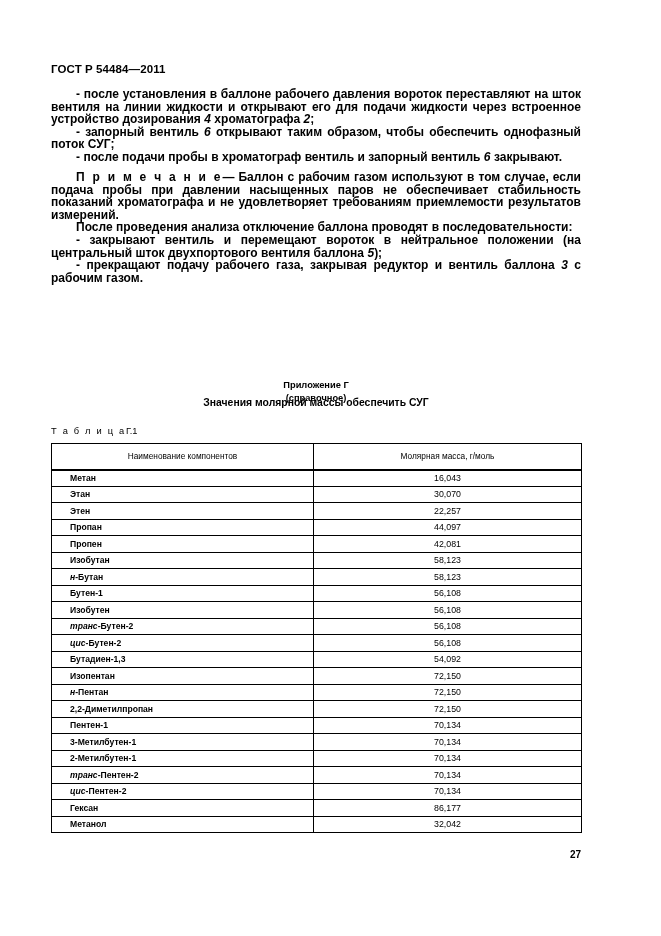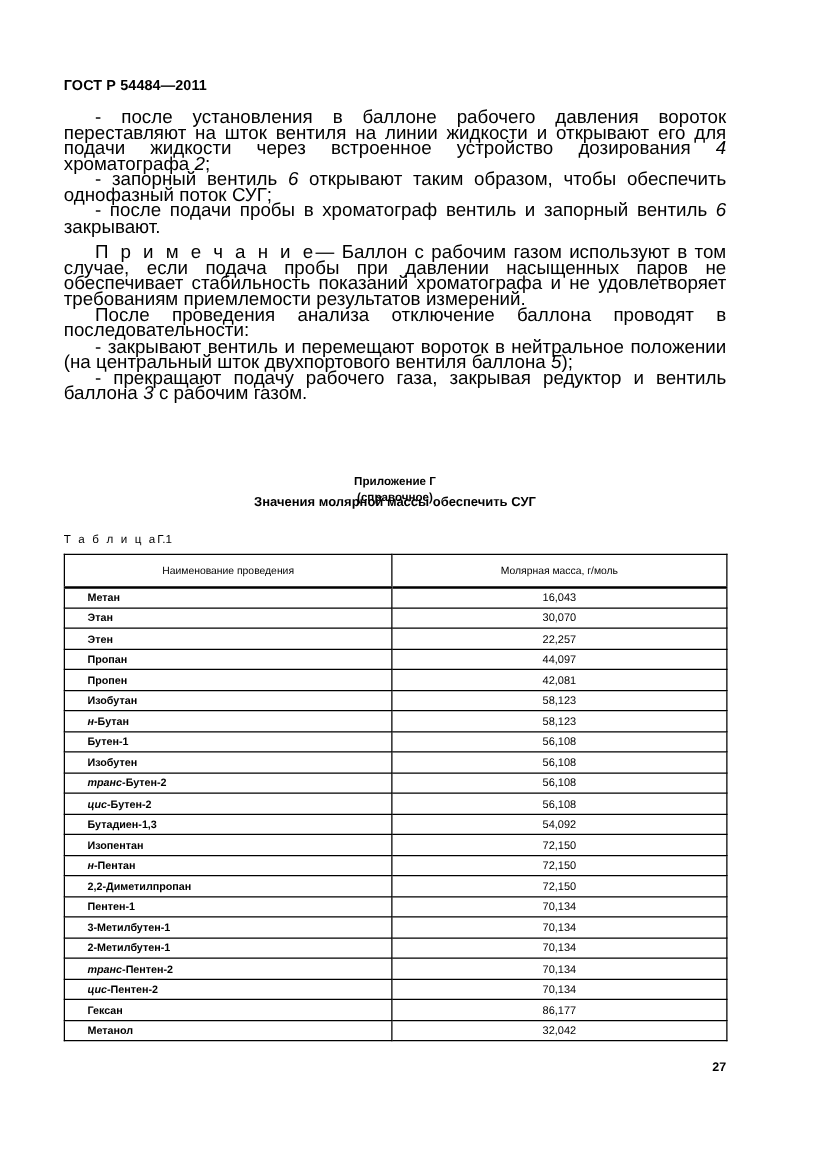--- a/index.html
+++ b/index.html
@@ -37,26 +37,27 @@
   }
 
   
   .body-block {
     position: absolute;
     top: 88px;
     left: 51px;
     width: 530px;
   }
   .para {
-    font-size: 15px;
+    font-size: 12px;
     line-height: 12.55px;
     text-align: justify;
     margin: 0;
     hyphens: none;
     word-spacing: 0.1px;
+    font-weight: bold;
   }
   .para.indent {
     text-indent: 25px;
   }
   .para-gap {
     height: 8px;
   }
   .spaced {
     letter-spacing: 1.9px;
   }
@@ -195,21 +196,21 @@
   </div>
 
   <div class="data-table-wrap">
     <table class="data-table">
       <colgroup>
         <col class="c-name">
         <col class="c-mass">
       </colgroup>
       <thead>
         <tr>
-          <th>Наименование проведения</th>
+          <th>Наименование компонентов</th>
           <th>Молярная масса, г/моль</th>
         </tr>
       </thead>
       <tbody id="table-body">
           <tr>
             <td class="name-cell">Метан</td>
             <td class="mass-cell">16,043</td>
           </tr>
           <tr>
             <td class="name-cell">Этан</td>

